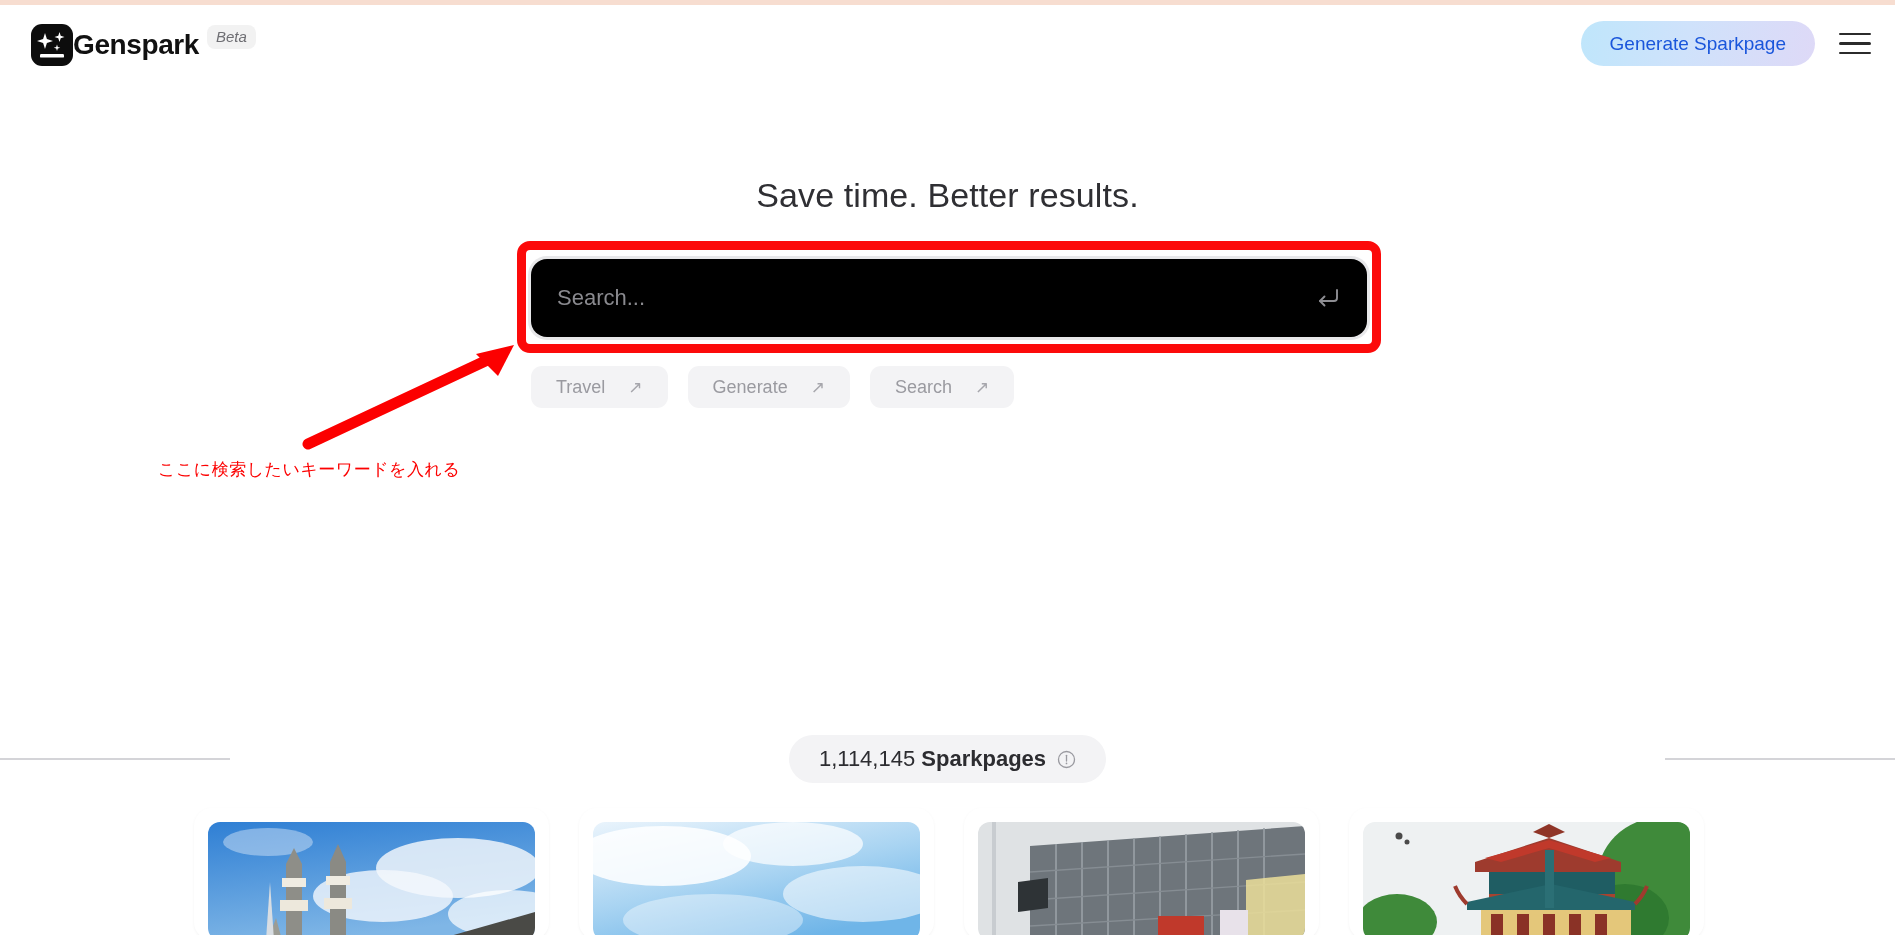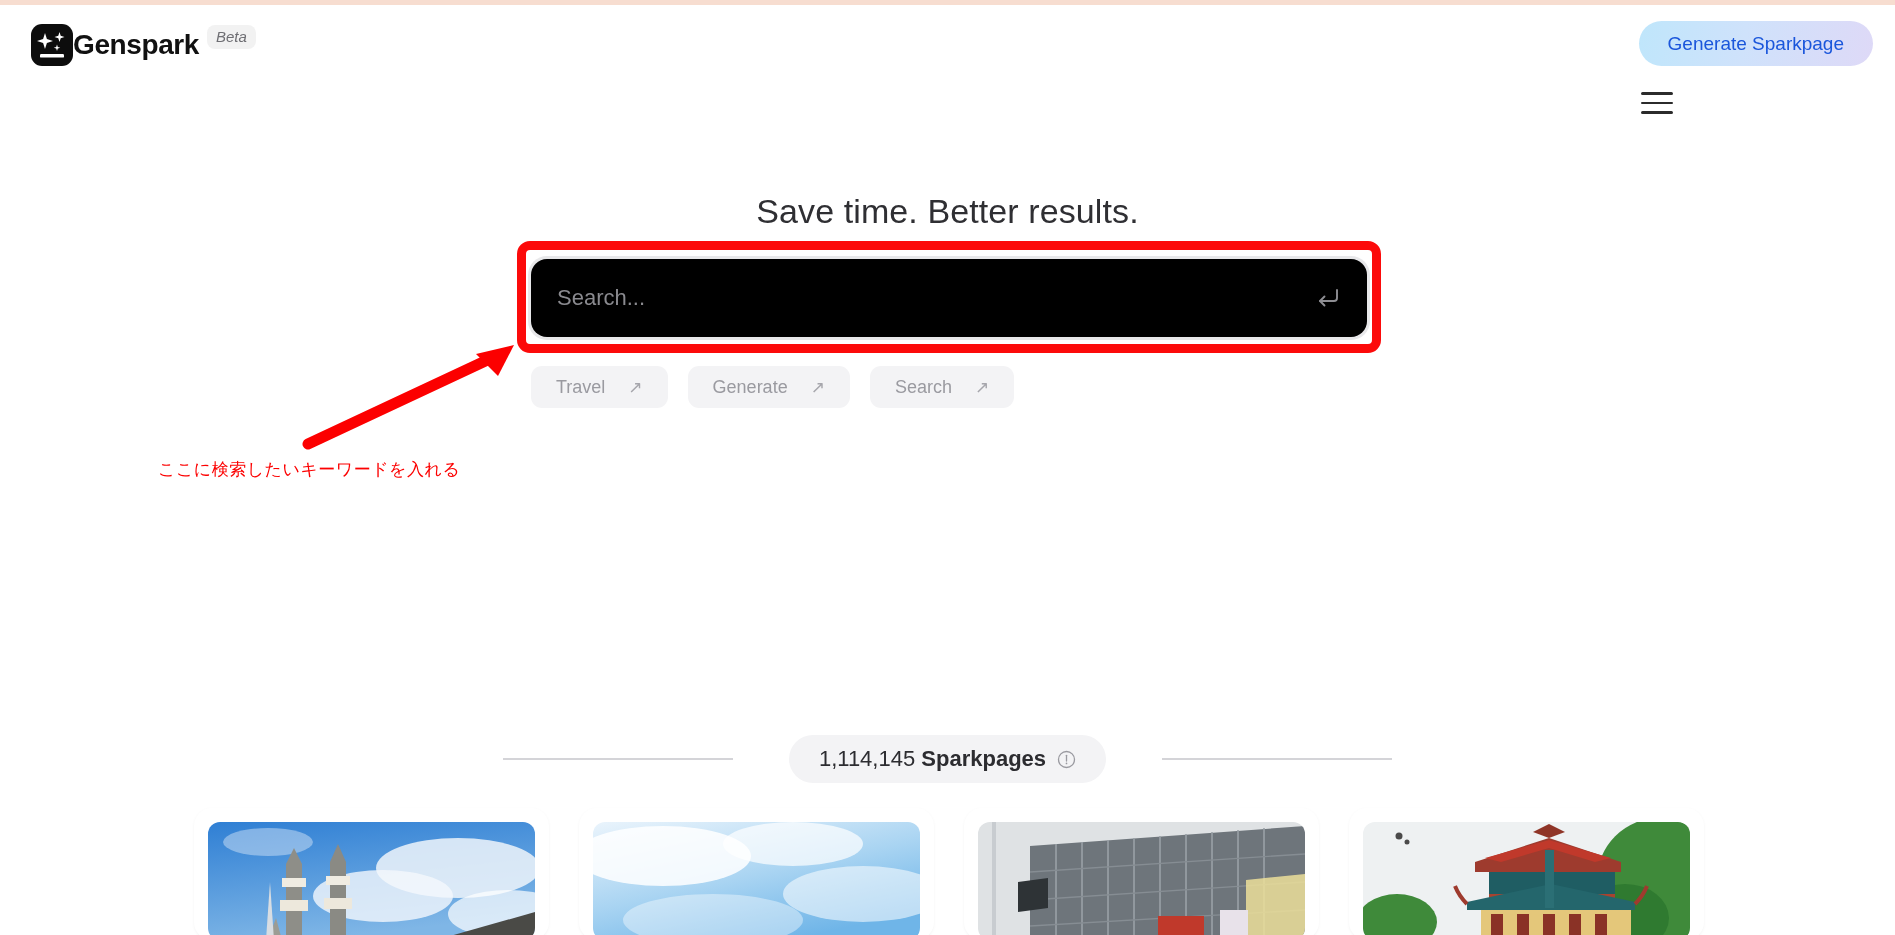--- a/index.html
+++ b/index.html
@@ -59,22 +59,22 @@
     line-height: 1;
     align-self: flex-start;
     margin-top: 1px;
     font-style: italic;
   }
 
   .header-right {
     position: absolute;
     right: 22px; top: 16px;
     display: flex;
+    align-items: center;
     gap: 22px;
-    flex-direction: column;
   }
   .generate-btn {
     background: linear-gradient(100deg, #bfe6fb 0%, #cfe2fb 45%, #ded9f7 100%);
     color: #1a56db;
     border: none;
     font-family: inherit;
     font-size: 19px;
     padding: 13px 29px;
     border-radius: 24px;
     cursor: pointer;
@@ -93,21 +93,21 @@
   .hamburger span {
     display: block;
     height: 2.5px;
     background: #2b2b2b;
     border-radius: 2px;
   }
 
   
   .headline {
     position: absolute;
-    top: 192px; left: 0;
+    top: 176px; left: 0;
     width: 1895px;
     text-align: center;
     font-size: 34px;
     font-weight: 400;
     color: #2f2f33;
     letter-spacing: 0.1px;
   }
 
   
   .search-wrap {
@@ -201,21 +201,21 @@
     letter-spacing: 0.5px;
   }
 
   
   .count-row {
     position: absolute;
     top: 735px; left: 0;
     width: 1895px;
     display: flex;
     align-items: center;
-    justify-content: center;
+    justify-content: space-between;
     gap: 0;
   }
   .divider {
     width: 230px;
     height: 1.5px;
     background: #d4d4d8;
   }
   .divider.left  { margin-right: 56px; }
   .divider.right { margin-left: 56px; }
   .count-pill {

